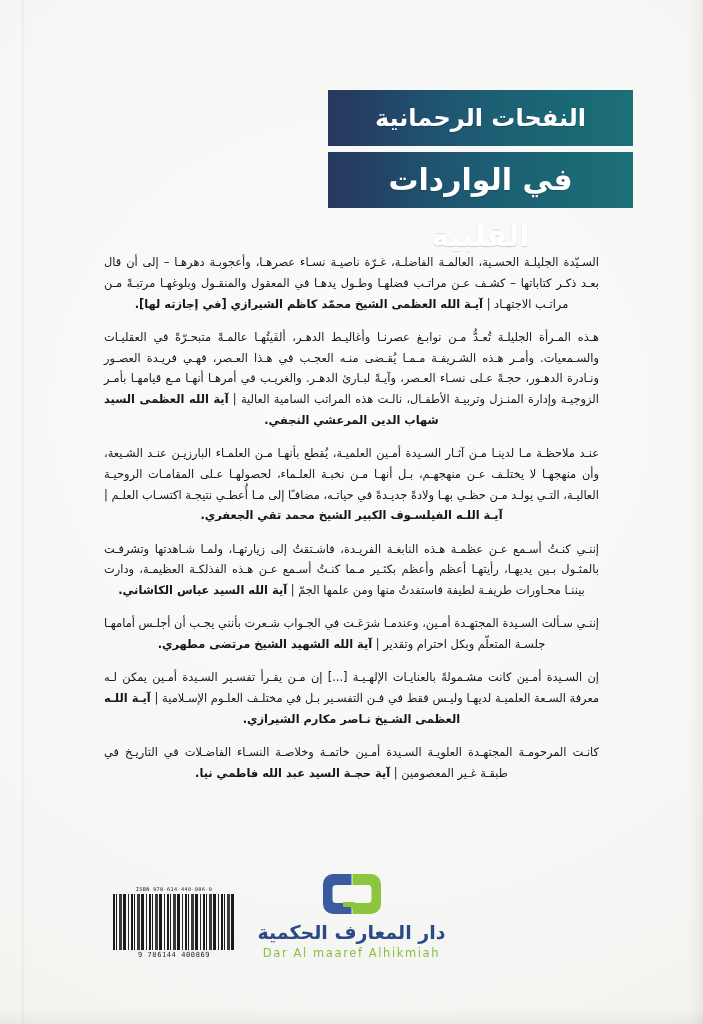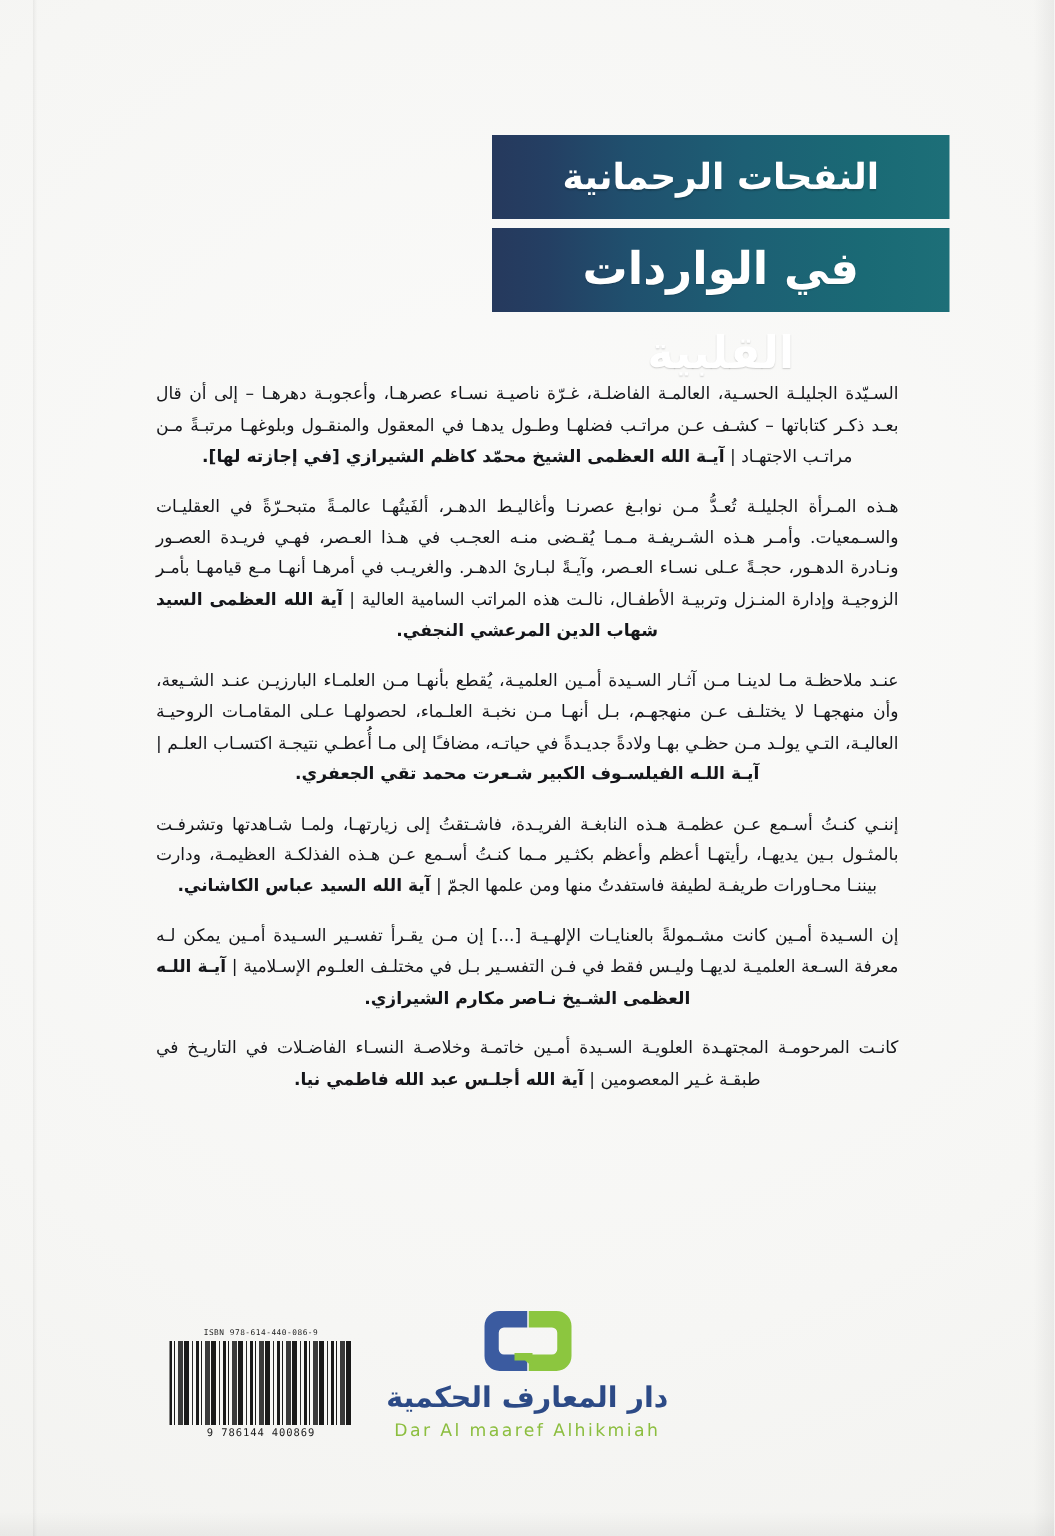--- a/index.html
+++ b/index.html
@@ -219,37 +219,41 @@
       <span class="attrib">آيـة الله العظمى الشيخ محمّد كاظم الشيرازي [في إجازته لها].</span>
     </p>
 
     <p class="para">
       <span>هـذه المـرأة الجليلـة تُعـدُّ مـن نوابـغ عصرنـا وأغاليـط الدهـر، ألفَيتُهـا عالمـةً متبحـرّةً في العقليـات والسـمعيات. وأمـر هـذه الشـريفـة مـمـا يُقـضى منـه العجـب في هـذا العـصر، فهـي فريـدة العصـور ونـادرة الدهـور، حجـةً عـلى نسـاء العـصر، وآيـةً لبـارئ الدهـر. والغريـب في أمرهـا أنهـا مـع قيامهـا بأمـر الزوجيـة وإدارة المنـزل وتربيـة الأطفـال، نالـت هذه المراتب السامية العالية |</span>
       <span class="attrib">آية الله العظمى السيد شهاب الدين المرعشي النجفي.</span>
     </p>
 
     <p class="para">
       <span>عنـد ملاحظـة مـا لدينـا مـن آثـار السـيدة أمـين العلميـة، يُقطع بأنهـا مـن العلمـاء البارزيـن عنـد الشـيعة، وأن منهجهـا لا يختلـف عـن منهجهـم، بـل أنهـا مـن نخبـة العلـماء، لحصولهـا عـلى المقامـات الروحيـة العاليـة، التـي يولـد مـن حظـي بهـا ولادةً جديـدةً في حياتـه، مضافـًا إلى مـا أُعطـي نتيجـة اكتسـاب العلـم |</span>
-      <span class="attrib">آيـة اللـه الفيلسـوف الكبير شـعرت محمد تقي الجعفري.</span>
+      <span class="attrib">آيـة اللـه الفيلسـوف الكبير الشيخ محمد تقي الجعفري.</span>
     </p>
 
     <p class="para">
       <span>إننـي كنـتُ أسـمع عـن عظمـة هـذه النابغـة الفريـدة، فاشـتقتُ إلى زيارتهـا، ولمـا شـاهدتها وتشرفـت بالمثـول بـين يديهـا، رأيتهـا أعظم وأعظم بكثـير مـما كنـتُ أسـمع عـن هـذه الفذلكـة العظيمـة، ودارت بيننـا محـاورات طريفـة لطيفة فاستفدتُ منها ومن علمها الجمّ |</span>
       <span class="attrib">آية الله السيد عباس الكاشاني.</span>
     </p>
 
+    <p class="para">
+      <span>إننـي سـألت السـيدة المجتهـدة أمـين، وعندمـا شرَعَـت في الجـواب شـعرت بأنني يجـب أن أجلـس أمامهـا جلسـة المتعلّم وبكل احترام وتقدير |</span>
+      <span class="attrib">آية الله الشهيد الشيخ مرتضى مطهري.</span>
+    </p>
 
     <p class="para">
       <span>إن السـيدة أمـين كانت مشـمولةً بالعنايـات الإلهـيـة [...] إن مـن يقـرأ تفسـير السـيدة أمـين يمكن لـه معرفة السـعة العلميـة لديهـا وليـس فقط في فـن التفسـير بـل في مختلـف العلـوم الإسـلامية |</span>
       <span class="attrib">آيـة اللـه العظمى الشـيخ نـاصر مكارم الشيرازي.</span>
     </p>
 
     <p class="para">
       <span>كانـت المرحومـة المجتهـدة العلويـة السـيدة أمـين خاتمـة وخلاصـة النسـاء الفاضـلات في التاريـخ في طبقـة غـير المعصومين |</span>
-      <span class="attrib">آية الله أجلـس عبد الله فاطمي نيا.</span>
+      <span class="attrib">آية حجـة السيد عبد الله فاطمي نيا.</span>
     </p>
 
   </div>
 
   <div class="barcode-area">
     <div class="isbn-text">ISBN 978-614-440-086-9</div>
     <div class="barcode-bars"></div>
     <div class="barcode-digits">9  786144  400869</div>
   </div>
 

